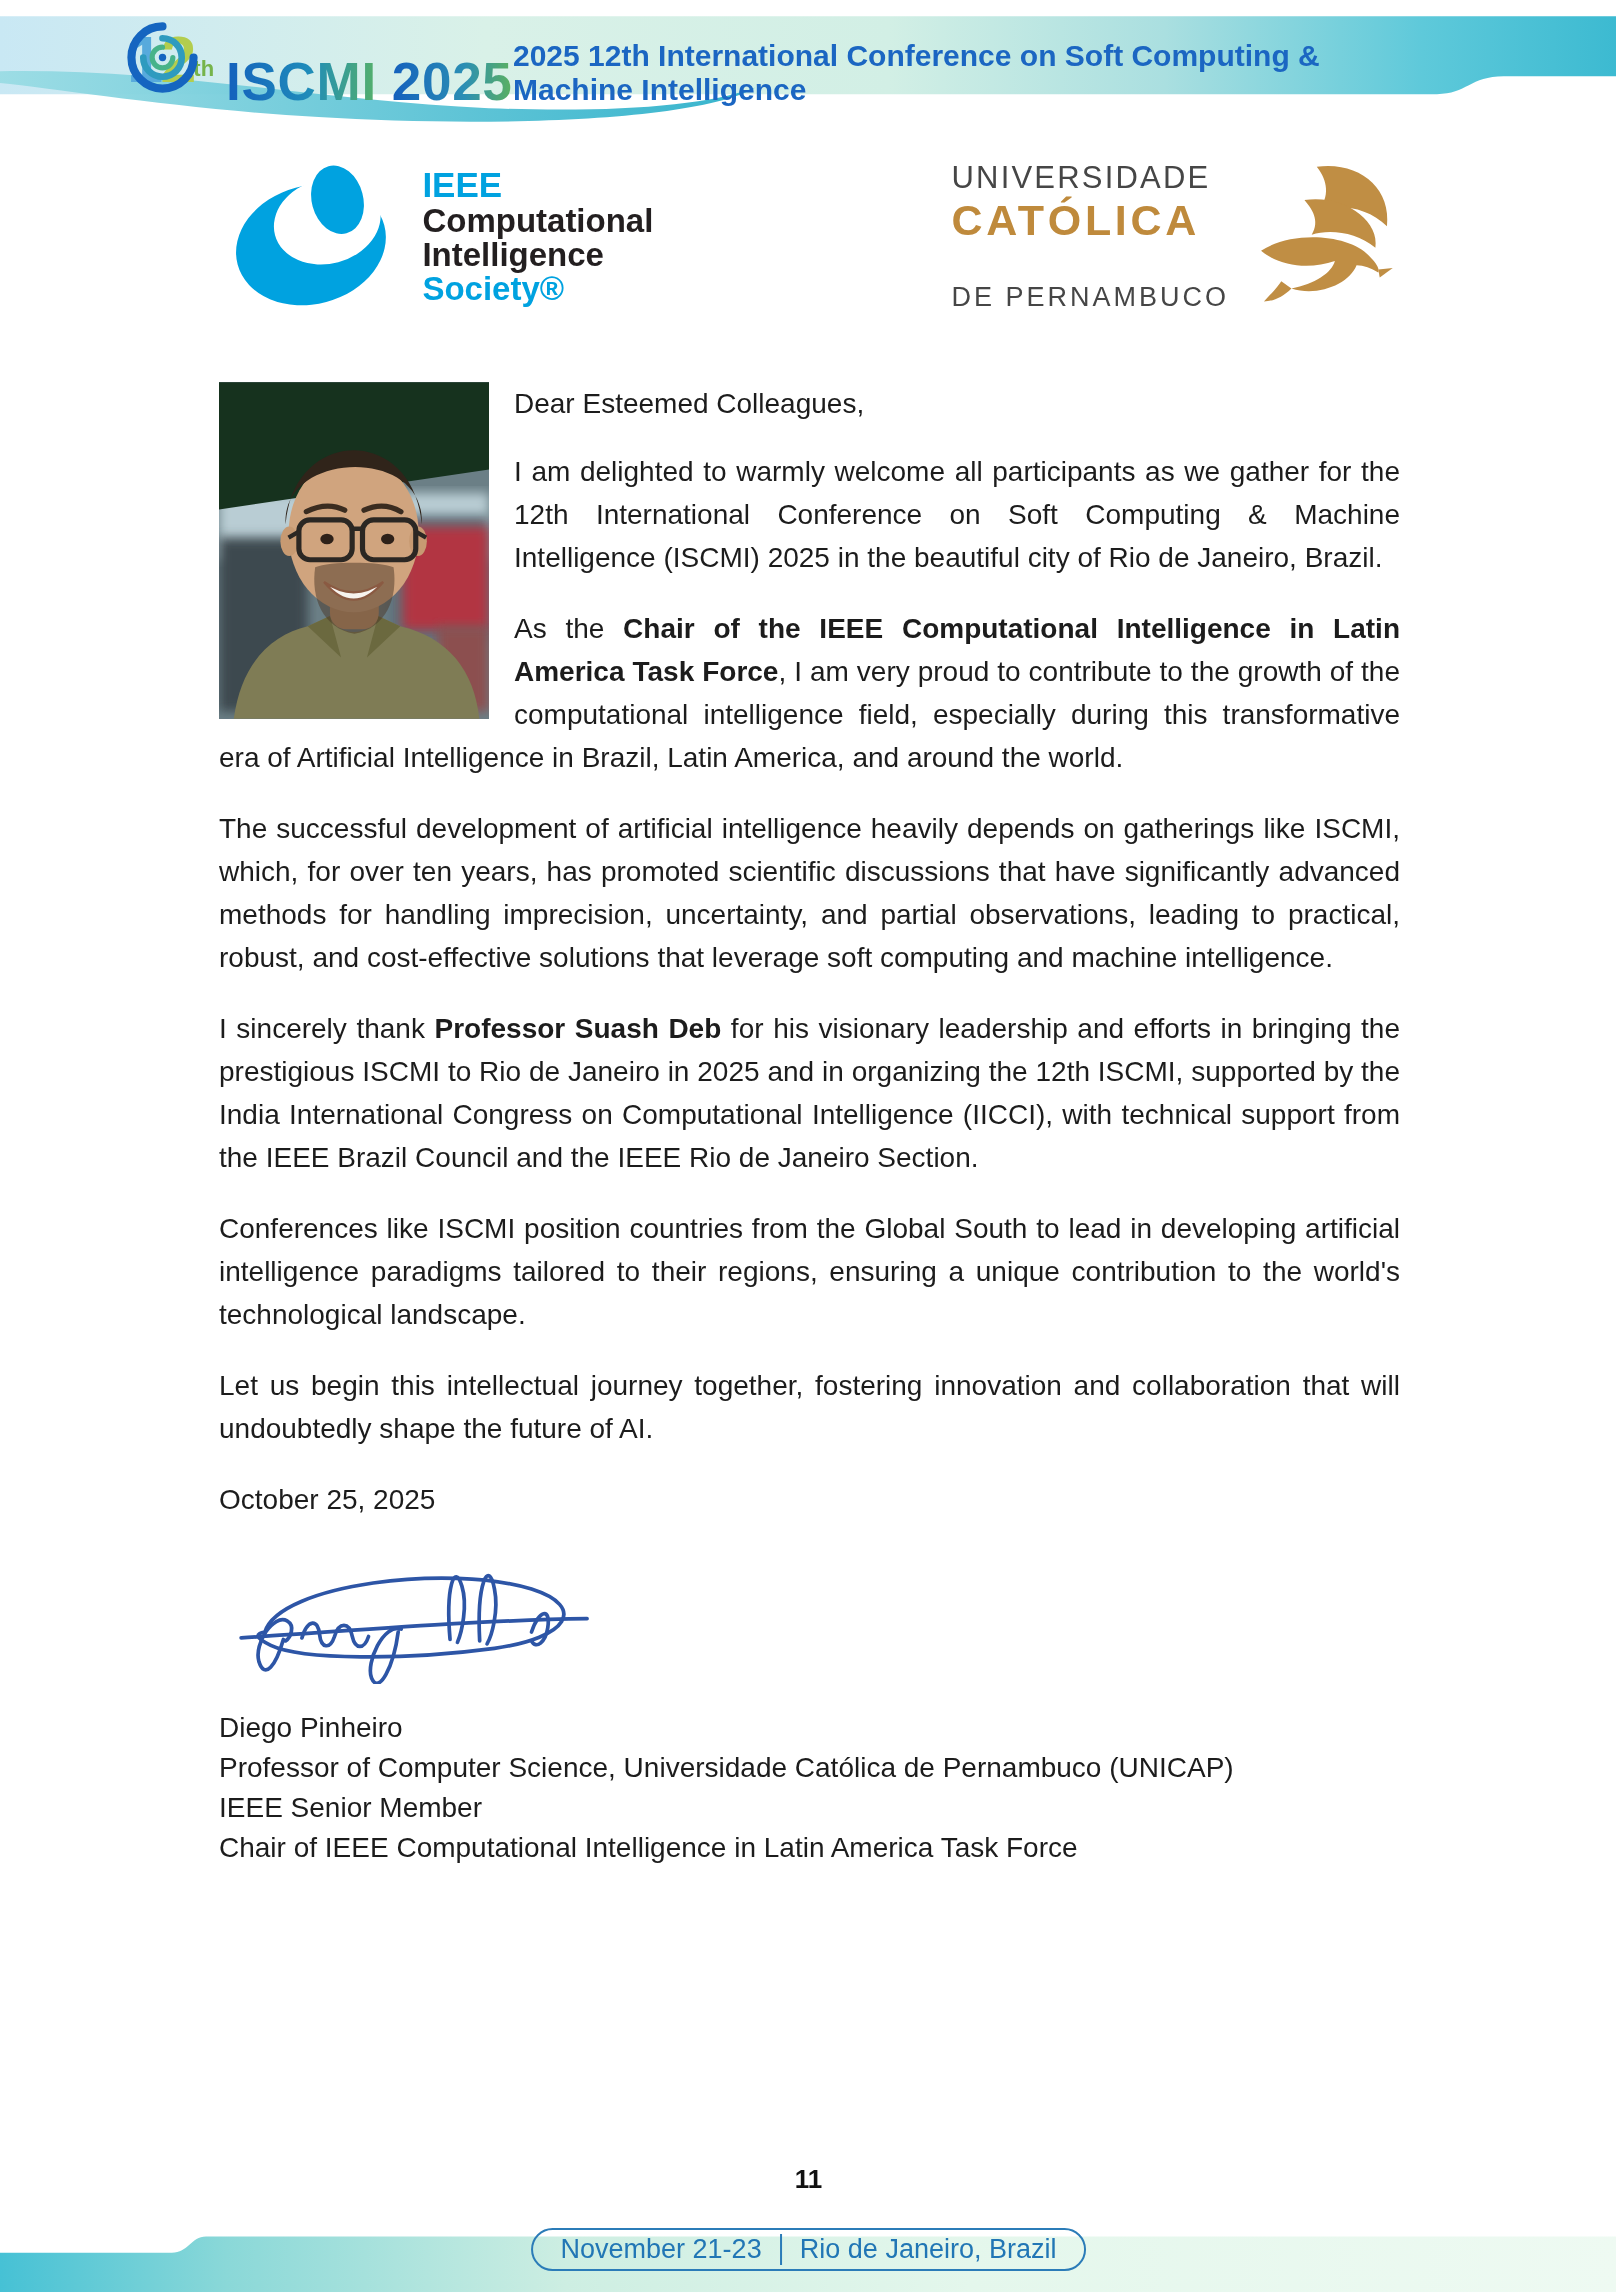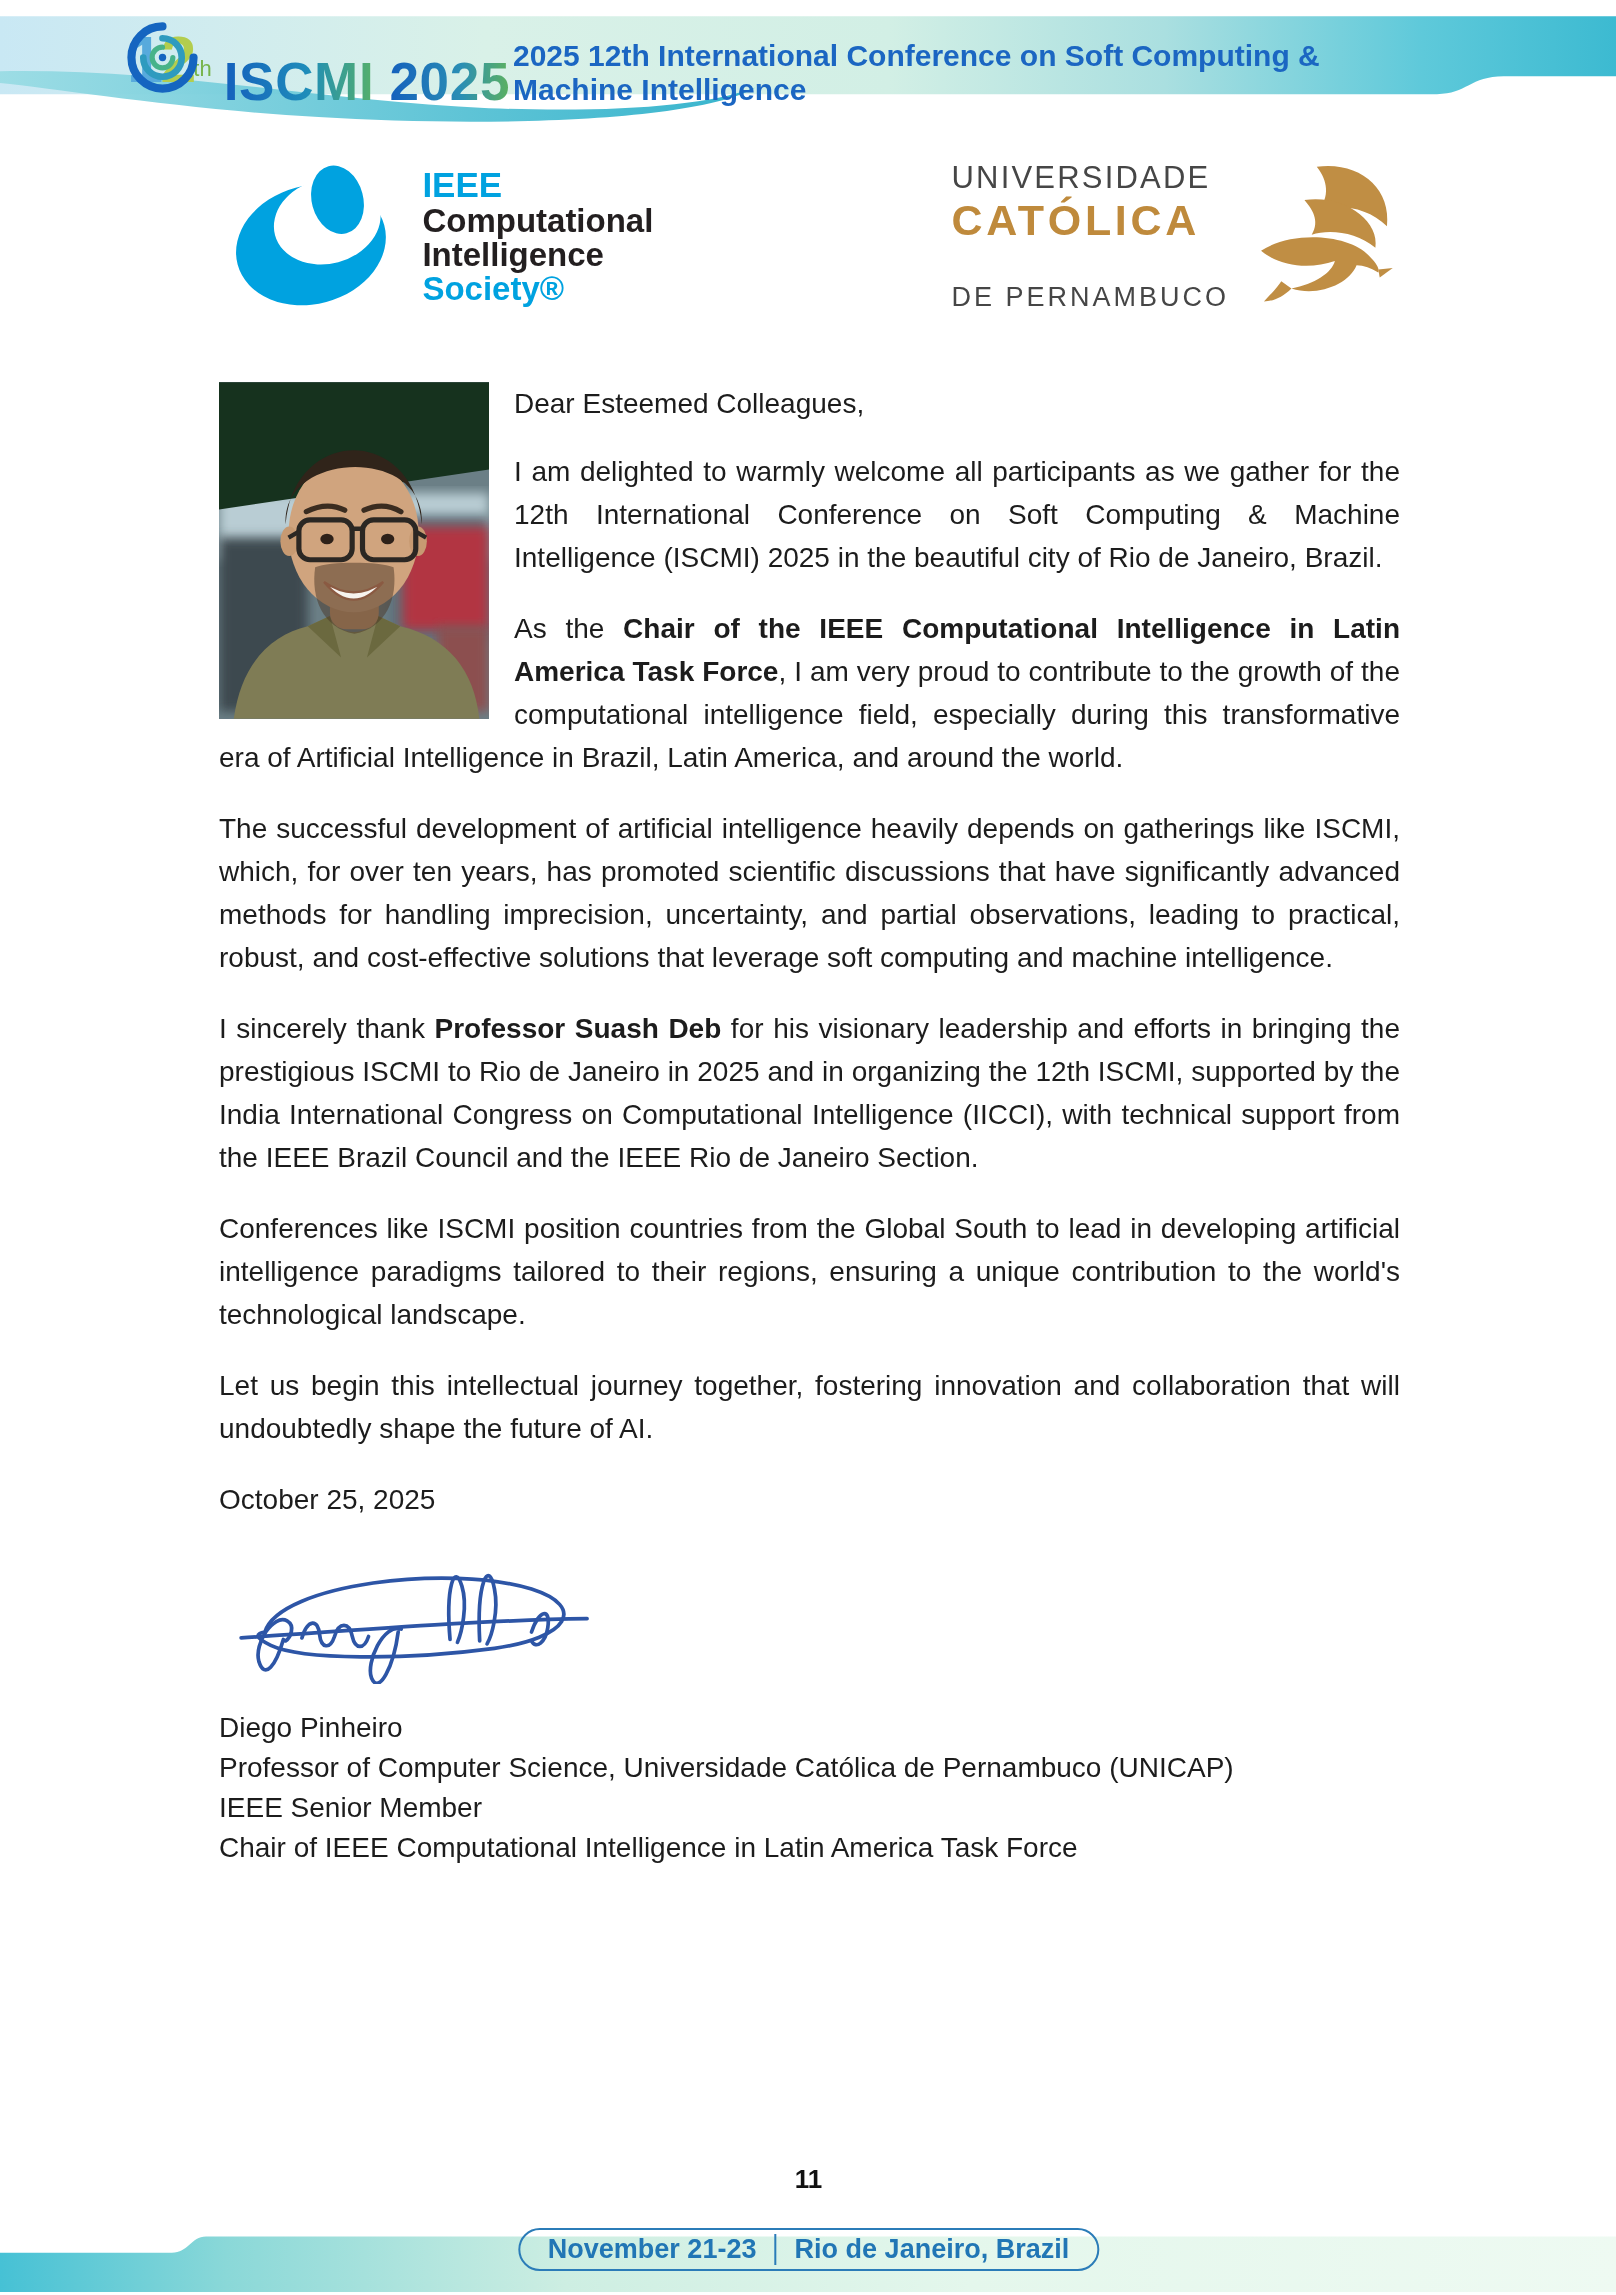--- a/index.html
+++ b/index.html
@@ -8,21 +8,21 @@
     position:relative; width:1617px; height:2295px; background:#ffffff;
     font-family:"Liberation Sans", sans-serif; color:#1c1c1c; overflow:hidden;
   }
   
   .top-banner { position:absolute; top:0; left:0; width:1617px; height:132px; }
   .top-banner svg { position:absolute; top:0; left:0; }
   .banner-content { position:absolute; top:22px; left:127px; height:74px; display:flex; align-items:center; gap:12px; }
   .edition { font-weight:700; font-size:65px; line-height:1; letter-spacing:-3px; display:flex; align-items:flex-start; }
   .edition .e1 { color:#57aadc; }
   .edition .e2 { color:#b3cd4e; }
-  .edition sup { font-size:22px; color:#76b44a; font-weight:400; margin-top:31px; letter-spacing:0; }
+  .edition sup { font-size:22px; color:#76b44a; font-weight:700; margin-top:31px; letter-spacing:0; }
   .logotype { font-weight:800; font-size:53px; line-height:1; letter-spacing:0.7px; display:flex; gap:15px;margin-top:44px; }
   .logotype .word-iscmi {
     background:linear-gradient(90deg,#1460bd 0%, #1f8cba 55%, #55b06a 100%);
     -webkit-background-clip:text; background-clip:text; color:transparent;
   }
   .logotype .word-year {
     background:linear-gradient(90deg,#1460bd 0%, #2b8fb4 60%, #5cb15f 100%);
     -webkit-background-clip:text; background-clip:text; color:transparent;
   }
   .banner-title { position:absolute; top:39px; left:513px; width:889px; font-size:30px; font-weight:700; color:#1b66c2; letter-spacing:0; }
@@ -47,21 +47,21 @@
   .date-line { margin-top:83px; text-align:left; margin-bottom:16.3px !important; }
   .signature { margin:6px 0 12px -6px; }
   .signer { line-height:40px; font-size:28px; }
   
   .page-number { position:absolute; top:2164px; left:0; width:1617px; text-align:center; font-weight:700; font-size:26px; color:#111; }
   .bottom-banner { position:absolute; bottom:0; left:0; width:1617px; height:75px; }
   .footer-pill {
     position:absolute; bottom:24.4px; left:50%; transform:translateX(-50%);
     display:flex; align-items:center; gap:18px;
     border:2.2px solid #2b7cb8; border-radius:34px; padding:3.7px 28px;
-    color:#2176b5; font-size:27px; font-weight:700; white-space:nowrap;
+    color:#2176b5; font-size:27px; font-weight:400; white-space:nowrap;
   }
   .footer-sep { width:2.2px; height:31px; background:#2b7cb8; }
 </style>
 </head>
 <body>
 
 <div class="page">
 
   <div class="top-banner">
     <svg width="1617" height="132" viewBox="0 0 2183 178">

